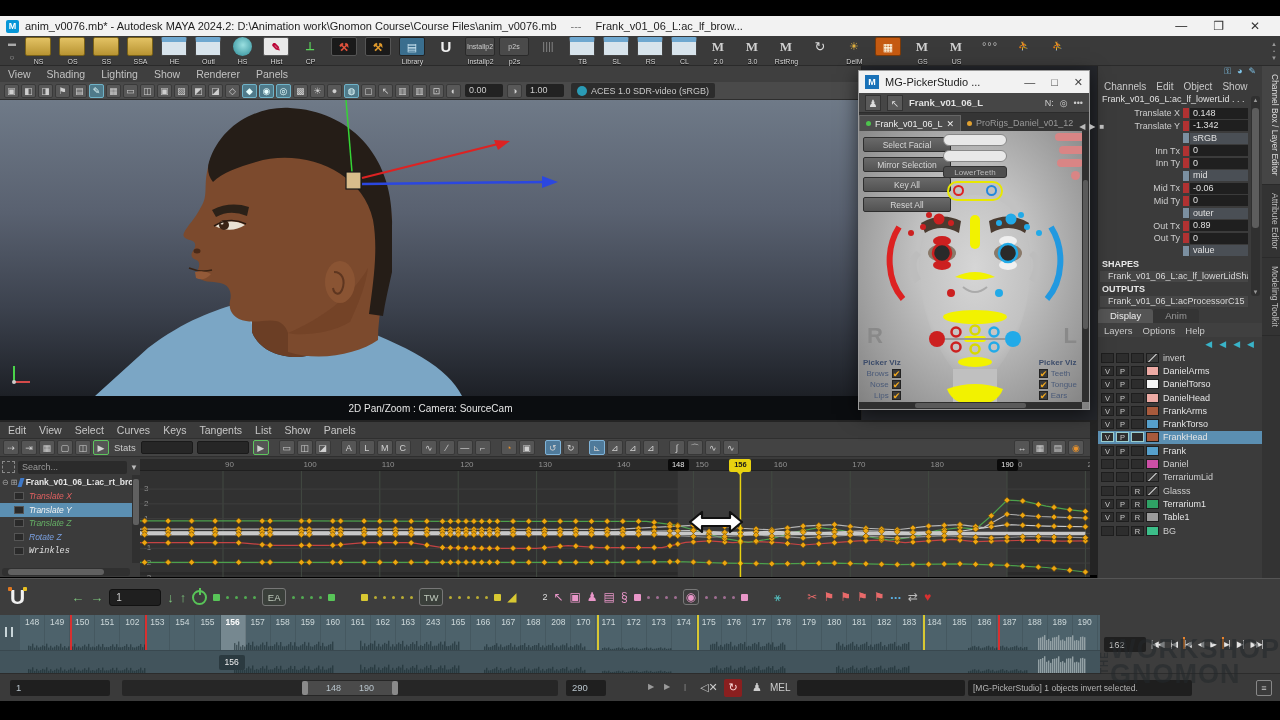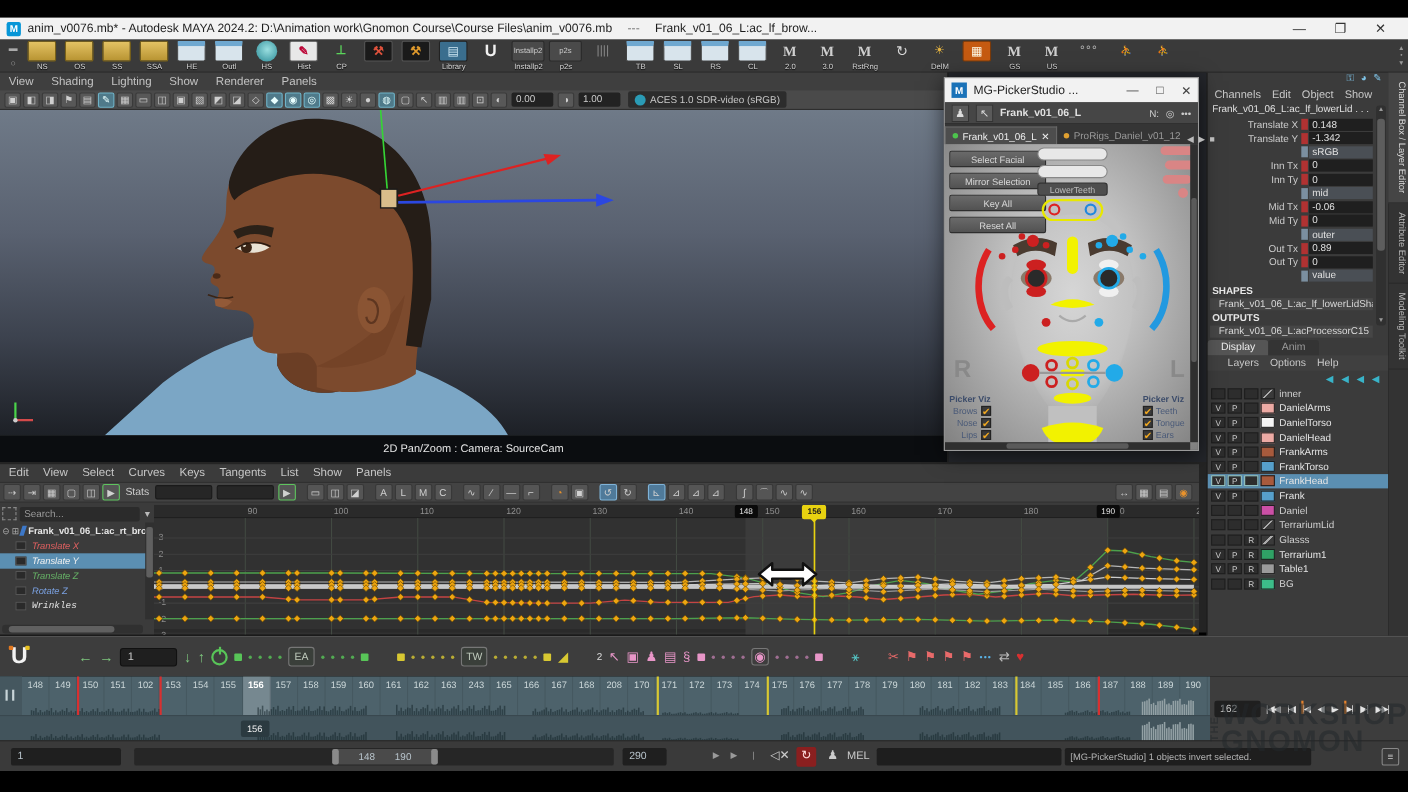--- a/index.html
+++ b/index.html
@@ -103,21 +103,21 @@
   .cb-head{font-size:9px;font-weight:bold;color:#e8e8e8;padding-left:4px;height:11px;margin-top:2px;}
   .cb-sub{font-size:9px;color:#d8d8d8;background:#464646;height:11px;line-height:11px;padding-left:8px;margin:1px 14px 0 2px;white-space:nowrap;overflow:hidden;}
   #cb-vscroll{position:absolute;right:2px;top:30px;width:9px;height:200px;background:#303030;border-radius:3px;}
   #cb-vscroll .th{position:absolute;left:1px;right:1px;top:12px;height:120px;background:#5d5d5d;border-radius:3px;}
   #cb-vscroll .ar{position:absolute;left:0;width:100%;text-align:center;color:#999;font-size:6px;}
   
   #le-tabs{display:flex;height:14px;margin-top:2px;}
   .le-tab{font-size:9.5px;padding:0 12px;line-height:14px;border-radius:3px 3px 0 0;}
   .le-tab.on{background:#555;color:#eee;}
   .le-tab.off{background:#343434;color:#999;}
-  #le-menubar{height:14px;display:flex;gap:10px;padding-left:18px;align-items:center;background:#404040;}
+  #le-menubar{height:14px;display:flex;gap:10px;padding-left:6px;align-items:center;background:#404040;}
   #le-menubar span{font-size:9.5px;color:#c8c8c8;}
   #le-icons{height:14px;display:flex;justify-content:flex-end;gap:7px;padding-right:8px;color:#39b3c8;font-size:9px;align-items:center;}
   .le-row{display:flex;align-items:center;height:13.3px;gap:2px;padding-left:3px;}
   .le-row.sel{background:#5b8fb2;}
   .le-box{width:13px;height:10px;background:#2d2d2d;border:1px solid #1e1e1e;color:#c8c8c8;font-size:7.5px;text-align:center;line-height:9px;}
   .le-row.sel .le-box{border-color:#9cc;}
   .le-sw{width:13px;height:10px;border:1px solid #1e1e1e;}
   .le-sw.none{background:linear-gradient(135deg,#3a3a3a 44%,#aaa 44%,#aaa 56%,#3a3a3a 56%);}
   .le-nm{font-size:9px;color:#e4e4e4;padding-left:2px;}
   .le-row.dim .le-nm{color:#cfcfcf;}
@@ -723,21 +723,21 @@
         <span>◀</span>
         <span>◀</span>
         <span>◀</span>
       </div>
     <div id="le-rows">
         <div class="le-row dim">
           <span class="le-box"></span>
           <span class="le-box"></span>
           <span class="le-box"></span>
           <span class="le-sw none"></span>
-          <span class="le-nm">inner</span>
+          <span class="le-nm">invert</span>
         </div>
         <div class="le-row">
           <span class="le-box">V</span>
           <span class="le-box">P</span>
           <span class="le-box"></span>
           <span class="le-sw" style="background: rgb(237, 170, 164);"></span>
           <span class="le-nm">DanielArms</span>
         </div>
         <div class="le-row">
           <span class="le-box">V</span>

